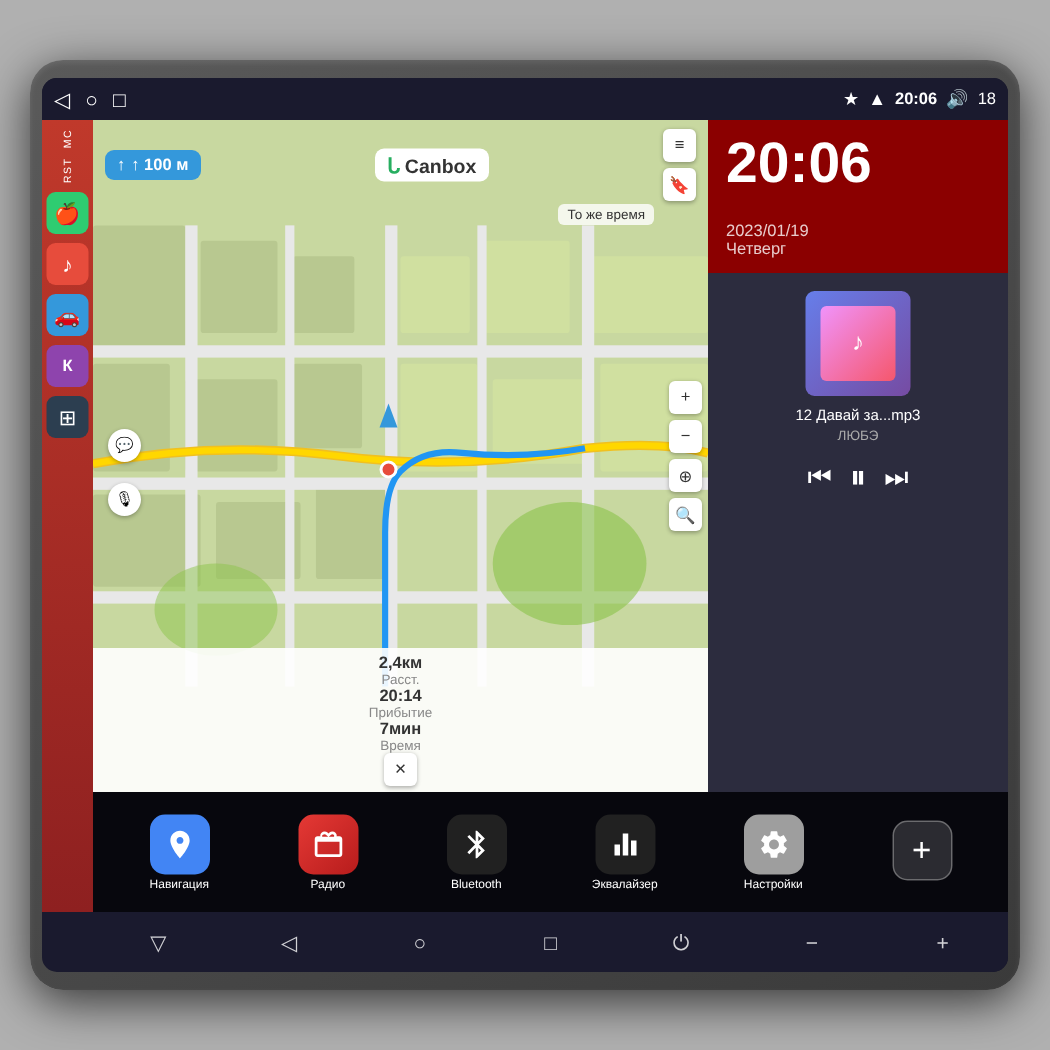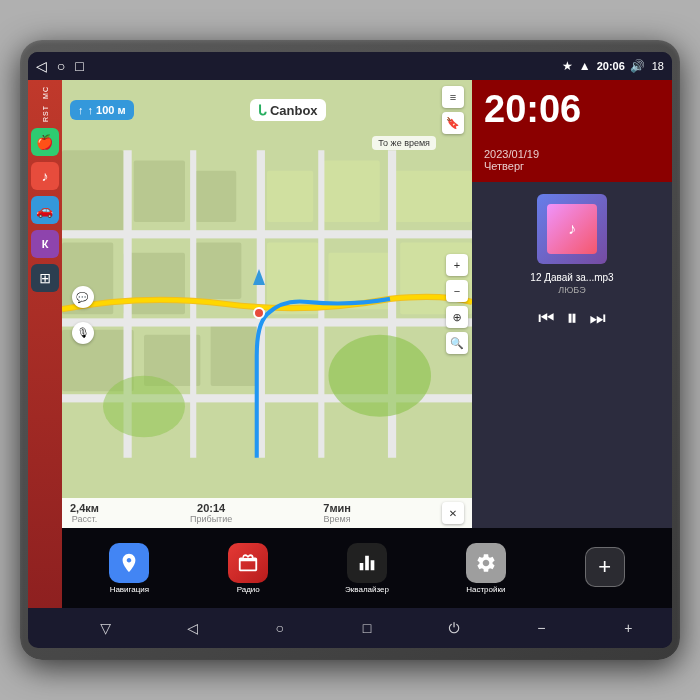--- a/index.html
+++ b/index.html
@@ -224,20 +224,21 @@
       position: absolute;
       bottom: 0;
       left: 0;
       right: 0;
       background: rgba(255,255,255,0.9);
       display: flex;
       align-items: center;
       justify-content: space-between;
       padding: 4px 8px;
       font-size: 10px;
+      flex-direction: column;
     }
 
     .map-footer-item {
       display: flex;
       flex-direction: column;
       align-items: center;
     }
 
     .map-footer-value {
       font-weight: bold;
@@ -610,20 +611,28 @@
         </div>
         <div class="app-item">
           <div class="app-icon app-radio" style="background:linear-gradient(135deg,#E53935,#B71C1C);">
             <svg width="22" height="22" viewBox="0 0 24 24" fill="white">
                 <path d="M20 6h-2.18c.07-.23.18-.44.18-.68C18 3.92 16.5 2.5 14.83 2.5c-.8 0-1.55.3-2.12.85L12 4l-.71-.65C10.72 2.8 9.97 2.5 9.17 2.5 7.5 2.5 6 3.92 6 5.32c0 .24.11.45.18.68H4c-1.1 0-2 .9-2 2v11c0 1.1.9 2 2 2h16c1.1 0 2-.9 2-2V8c0-1.1-.9-2-2-2zM9.17 4.5c.45 0 .87.2 1.17.5l1.65 1.52 1.65-1.52c.3-.3.72-.5 1.17-.5.73 0 1.33.6 1.33 1.32 0 .22-.11.42-.25.61H7.58c-.14-.19-.25-.39-.25-.61C7.33 5.1 8.45 4.5 9.17 4.5zM20 19H4v-9h16v9z"></path>
               </svg>
           </div>
           <span class="app-label">Радио</span>
         </div>
         <div class="app-item">
+          <div class="app-icon app-bt">
+            <svg width="22" height="22" viewBox="0 0 24 24" fill="white">
+                <path d="M17.71 7.71L12 2h-1v7.59L6.41 5 5 6.41 10.59 12 5 17.59 6.41 19 11 14.41V22h1l5.71-5.71-4.3-4.29 4.3-4.29zM13 5.83l1.88 1.88L13 9.59V5.83zm1.88 10.46L13 18.17v-3.76l1.88 1.88z"></path>
+              </svg>
+          </div>
+          <span class="app-label">Bluetooth</span>
+        </div>
+        <div class="app-item">
           <div class="app-icon app-eq">
             <svg width="22" height="22" viewBox="0 0 24 24" fill="white">
                 <path d="M10 20h4V4h-4v16zm-6 0h4v-8H4v8zM16 9v11h4V9h-4z"></path>
               </svg>
           </div>
           <span class="app-label">Эквалайзер</span>
         </div>
         <div class="app-item">
           <div class="app-icon app-settings">
             <svg width="22" height="22" viewBox="0 0 24 24" fill="white">

